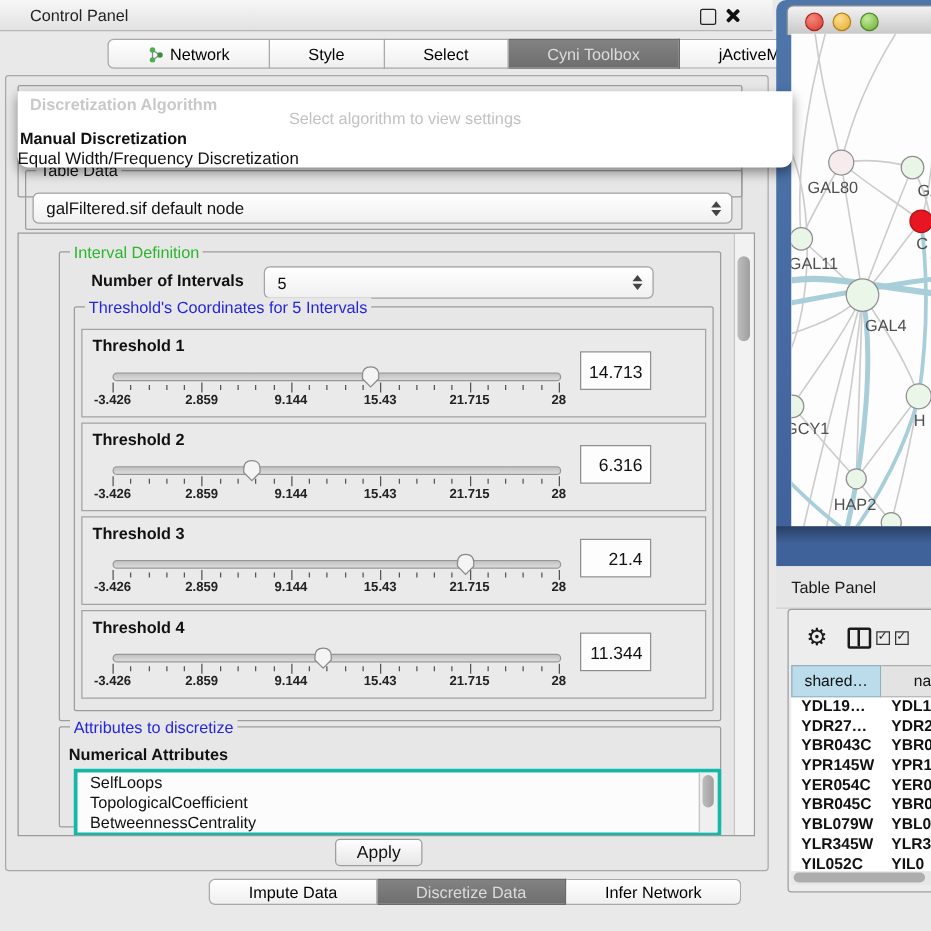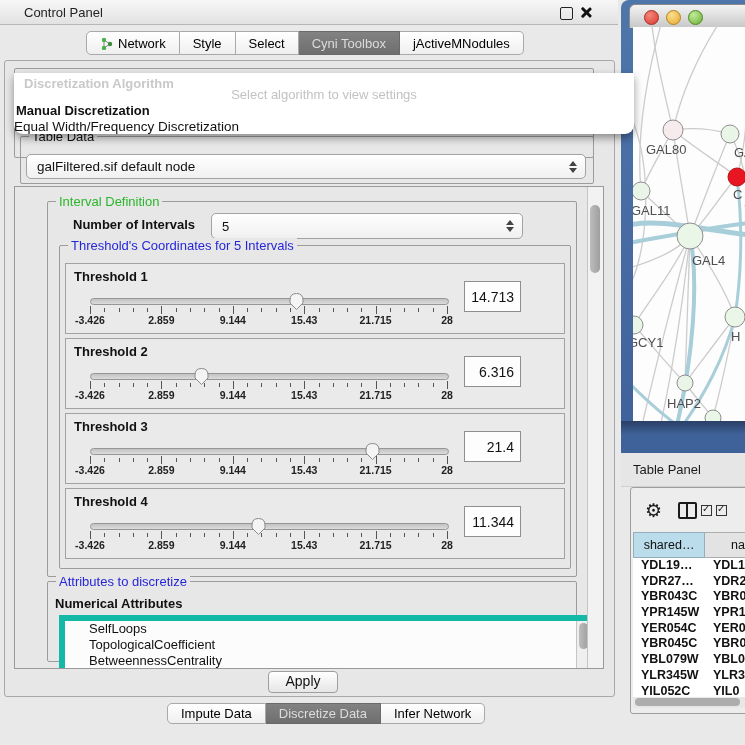--- a/index.html
+++ b/index.html
@@ -11,21 +11,21 @@
             border-bottom:1px solid #B6B6B6;display:flex;align-items:center;}
   #titlebar .title{margin-left:24px;color:#222;}
   .win-ico{position:absolute;top:7px;width:11px;height:11px;}
   #min-ico{left:560px;border:1.6px solid #222;border-radius:2px;}
   #close-ico{left:580px;}
   #close-ico::before,#close-ico::after{content:"";position:absolute;left:5px;top:-1px;width:2.6px;height:13px;background:#111;border-radius:1px;}
   #close-ico::before{transform:rotate(45deg);} #close-ico::after{transform:rotate(-45deg);}
   .tabrow{display:flex;align-items:stretch;}
   #top-tabs{left:86px;top:31px;height:24px;}
   #bottom-tabs{left:143px;top:703px;height:21px;margin-left:24px;}
-  .tab{display:flex;align-items:center;gap:5px;padding:0 13px;background:linear-gradient(#FFFFFF,#EFEFEF);
+  .tab{display:flex;align-items:center;gap:5px;padding:0 31px;background:linear-gradient(#FFFFFF,#EFEFEF);
        border:1px solid #A9A9A9;border-left:none;color:#000;white-space:nowrap;cursor:default;}
   .tab:first-child{border-left:1px solid #A9A9A9;border-radius:5px 0 0 5px;}
   .tab:last-child{border-radius:0 5px 5px 0;}
   .tab.sel{background:linear-gradient(#828282,#6E6E6E);color:#DCDCDC;border-color:#6A6A6A;}
   #main-panel{left:4px;top:60px;width:609px;height:635px;background:#E7E7E7;
               border:1px solid #A8A8A8;border-radius:3px;}
   .groupbox{position:absolute;border:1px solid #9C9C9C;border-radius:2px;}
   .gb-label{position:absolute;top:-8px;left:8px;background:#E7E7E7;padding:0 3px;white-space:nowrap;}
   .green{color:#2CB52C;} .blue{color:#2626D9;} .bold{font-weight:bold;}
   
@@ -52,21 +52,21 @@
   .thr{position:absolute;left:50px;width:498px;height:69px;background:#EAEAEA;border:1px solid #A2A2A2;}
   .thr .tlabel{position:absolute;left:8px;top:5px;font-weight:bold;}
   .thr .track{position:absolute;left:24px;top:34px;width:357px;height:5px;border:1px solid #969696;
               border-radius:4px;background:linear-gradient(#C2C2C2,#DCDCDC);}
   .thr .thumb{position:absolute;top:28px;margin-left:15px;z-index:2;}
   .thr .tick{position:absolute;width:1px;background:#555;}
   .thr .tlab{position:absolute;top:50px;transform:translateX(-50%);font-size:10.5px;font-weight:bold;color:#222;white-space:nowrap;}
   .thr .vbox{position:absolute;left:398px;top:17px;width:57px;height:31px;background:#FDFDFD;
              border:1px solid #8F8F8F;font-size:14px;text-align:right;line-height:31px;padding-right:6px;box-sizing:border-box;}
   
-  #attr-list{position:absolute;left:44px;top:428px;width:512px;height:48px;background:#FCFCFC;border:6px solid #14b8a6;overflow:hidden;padding-left:14px;}
+  #attr-list{position:absolute;left:44px;top:428px;width:512px;height:48px;background:#FCFCFC;border:3px solid #14b8a6;overflow:hidden;}
   #attr-list .item{margin-left:10px;height:16px;line-height:16px;white-space:nowrap;}
   
   #apply-btn{left:268px;top:671px;width:68px;height:20px;background:linear-gradient(#FFFFFF,#E6E6E6);
              border:1px solid #9E9E9E;border-radius:4px;font-size:14px;text-align:center;line-height:19px;}
   
   #net-frame{left:621px;top:0;width:124px;height:453px;background:linear-gradient(#4F76AB,#3F619A);border-radius:8px 0 0 0;}
   #mac-titlebar{left:8px;top:4px;width:116px;height:23px;background:linear-gradient(#F3F3F3,#C7C7C7);
                 border-radius:6px 0 0 0;border-left:1px solid #8A8A8A;border-top:1px solid #8A8A8A;}
   .light{position:absolute;top:5px;width:13px;height:13px;border-radius:50%;}
   #net-canvas{left:12px;top:27px;width:112px;height:394px;background:#FDFDFD;overflow:hidden;}

